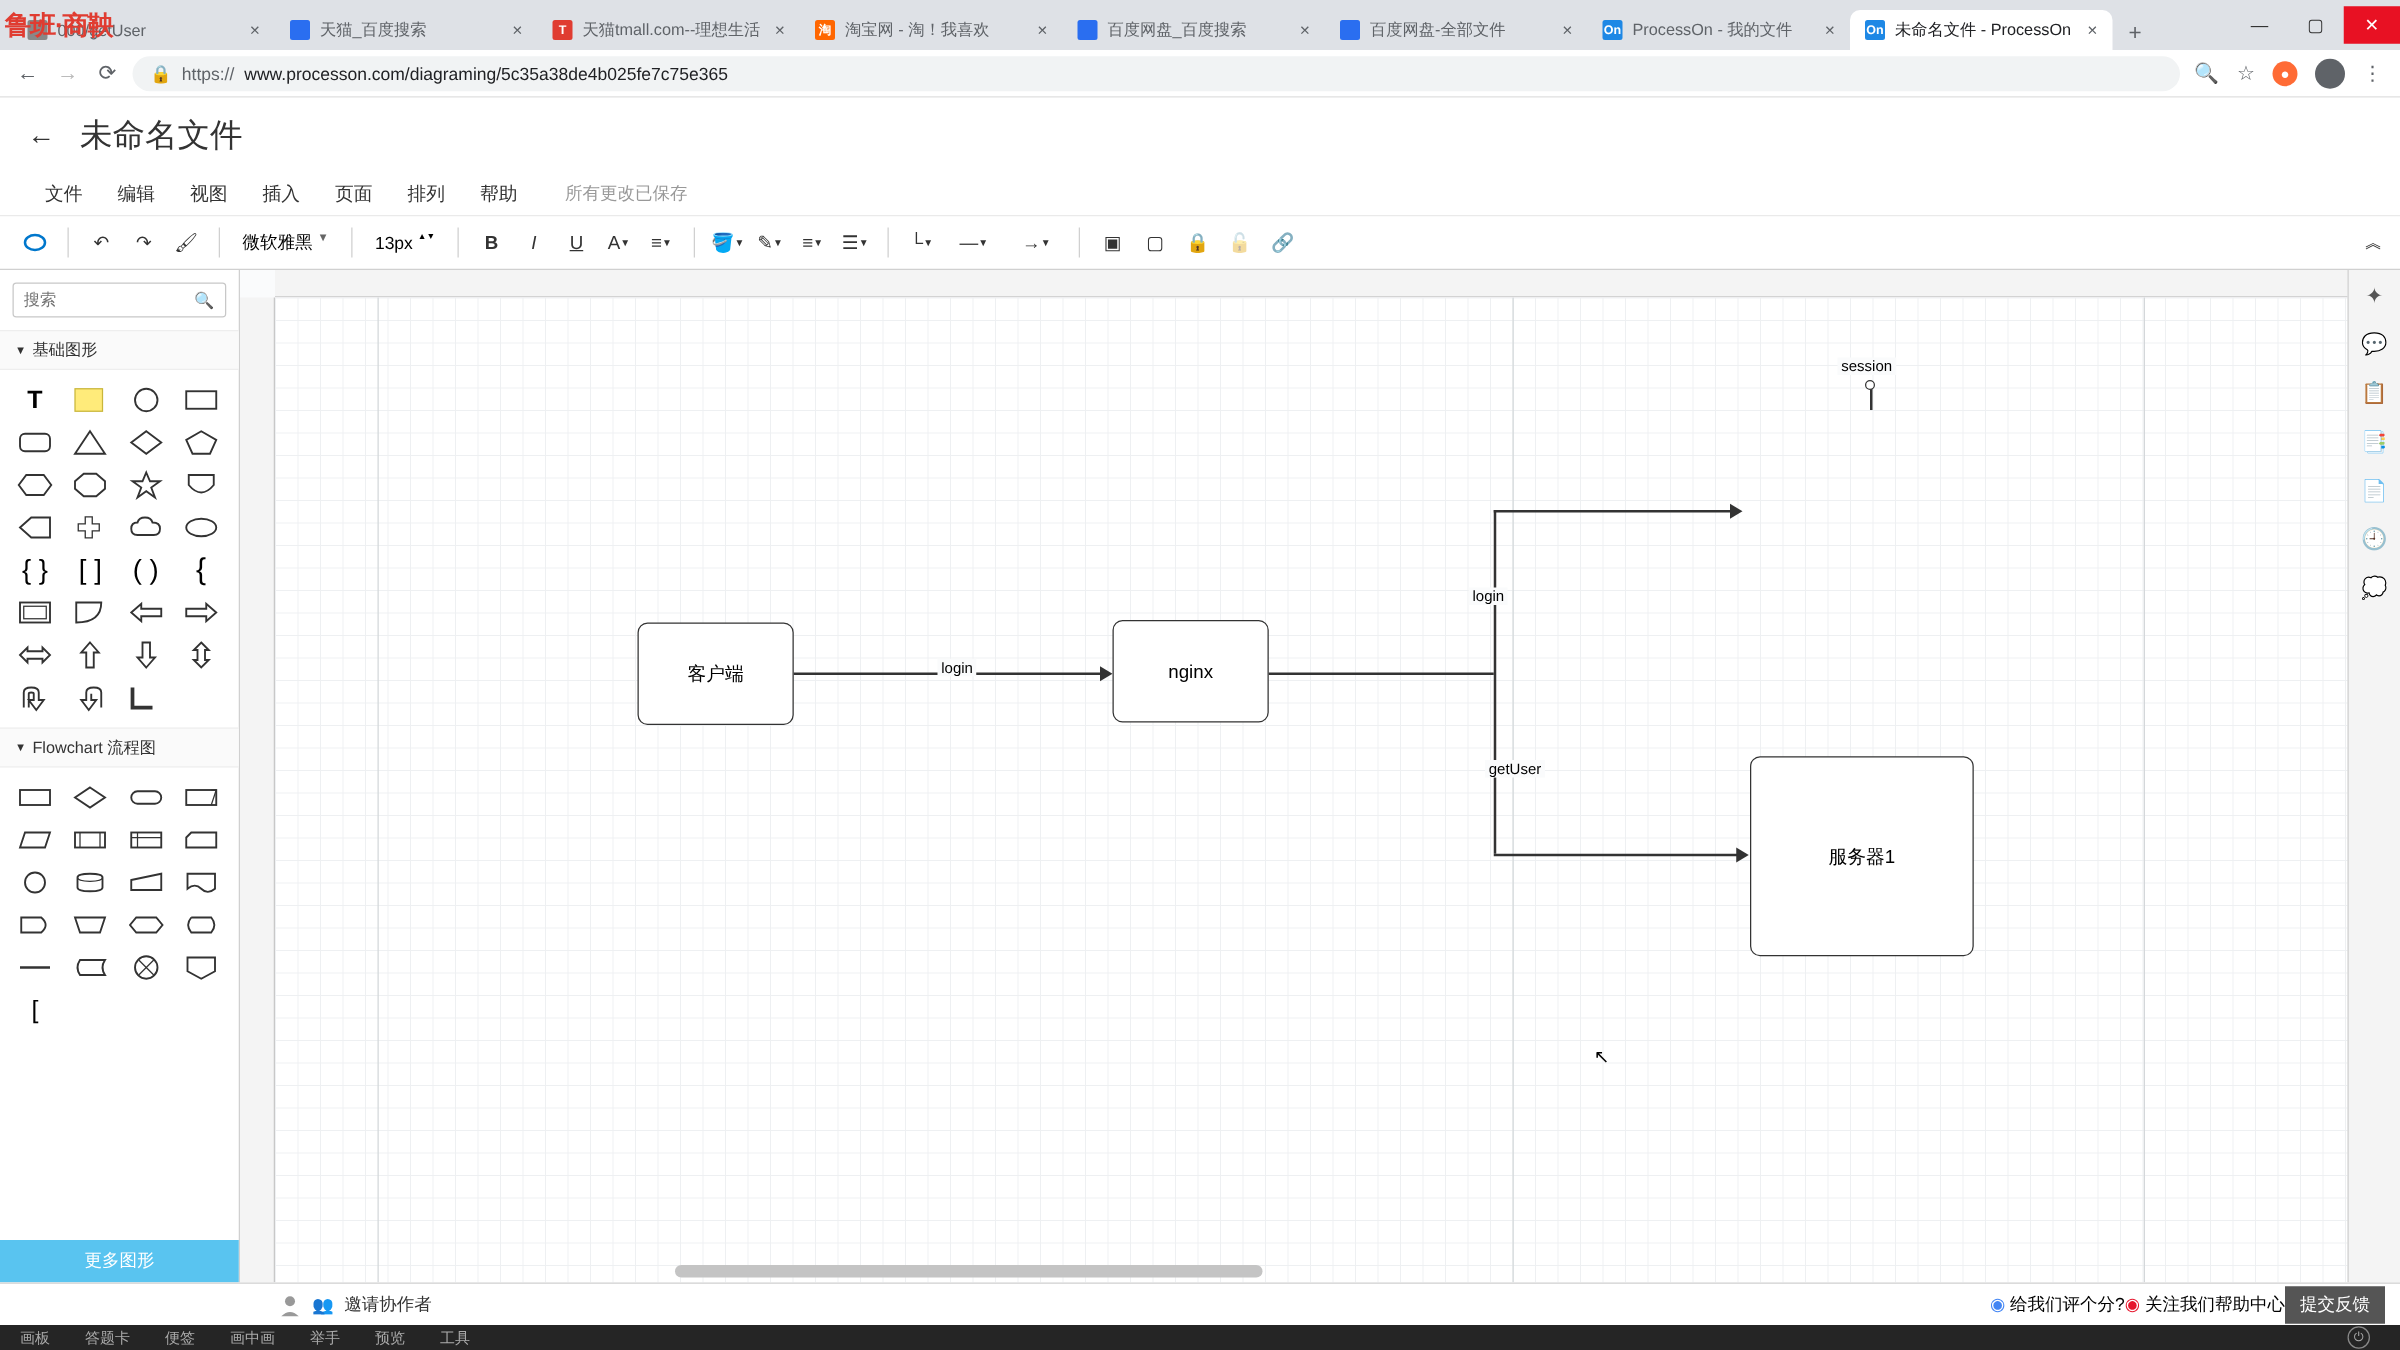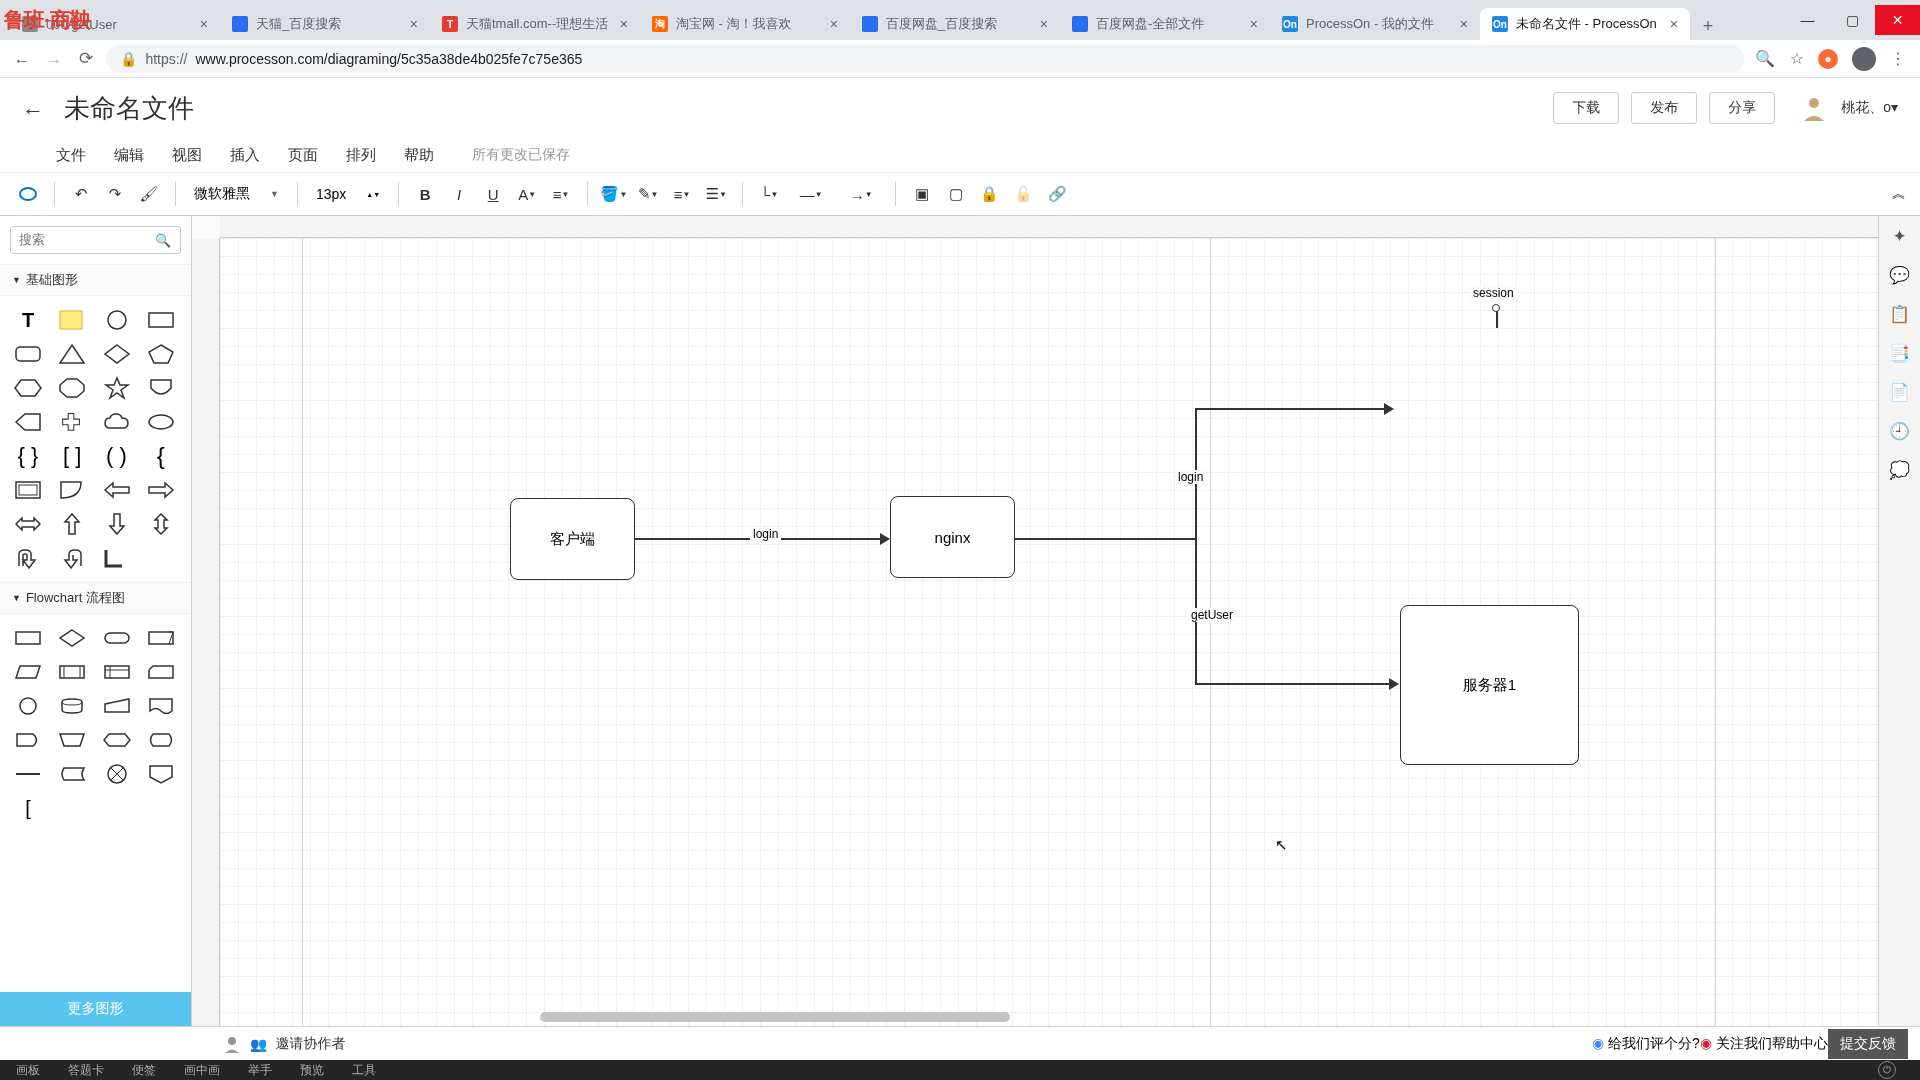--- a/index.html
+++ b/index.html
@@ -22,26 +22,26 @@
 .addr-right{display:flex;gap:14px;align-items:center;color:#5f6368;font-size:16px;padding:0 4px}
 .addr-right .orange{width:20px;height:20px;border-radius:50%;background:#ff6b35;color:#fff;display:flex;align-items:center;justify-content:center;font-size:12px}
 .addr-right .avatar{width:24px;height:24px;border-radius:50%;background:#5f6368}
 .app-header{height:60px;display:flex;align-items:center;padding:0 22px;gap:20px}
 .back-arrow{font-size:22px;color:#333}
 .doc-title{font-size:26px;color:#333}
 .header-right{margin-left:auto;display:flex;gap:12px;align-items:center}
 .hbtn{height:32px;padding:0 18px;border:1px solid #ccc;border-radius:3px;display:flex;align-items:center;font-size:14px;color:#333;background:#fff}
 .user-avatar{width:30px;height:30px;margin-left:12px}
 .user-name{font-size:14px;color:#333}
-.menubar{height:34px;display:flex;align-items:center;padding:0 56px;gap:28px;font-size:15px;color:#333}
+.menubar{height:34px;display:flex;align-items:center;padding:0 36px;gap:28px;font-size:15px;color:#333}
 .menubar .saved{color:#999;margin-left:10px;font-size:14px}
 .toolbar{height:44px;background:#fff;border-top:1px solid #eaeaea;border-bottom:1px solid #d0d0d0;display:flex;align-items:center;padding:0 14px;gap:6px}
 .tbtn{height:28px;min-width:28px;display:flex;align-items:center;justify-content:center;font-size:15px;color:#333}
 .tdiv{width:1px;height:24px;background:#d0d0d0;margin:0 6px}
-.tsel{display:flex;align-items:center;gap:20px;font-size:14px;padding:0 6px}
+.tsel{display:flex;align-items:flex-start;gap:4px;font-size:14px;padding:0 6px}
 .tsel .arrow{font-size:9px;color:#666}
 .collapse{margin-left:auto;font-size:14px;color:#333}
 .workspace{position:absolute;top:216px;bottom:54px;left:0;right:0;display:flex}
 .sidebar{width:192px;background:#fff;border-right:1px solid #d0d0d0;display:flex;flex-direction:column}
 .search-wrap{padding:10px}
 .search-box{width:100%;height:28px;border:1px solid #c8c8c8;border-radius:3px;display:flex;align-items:center;padding:0 8px;font-size:13px;color:#737373;justify-content:space-between}
 .cat-header{padding:6px 12px;font-size:13px;color:#333;display:flex;align-items:center;gap:5px;border-top:1px solid #eee;border-bottom:1px solid #eee;background:#fafafa}
 .cat-header::before{content:"▼";font-size:9px}
 .shape-grid{display:grid;grid-template-columns:repeat(4,1fr);gap:6px;padding:10px}
 .shp{width:36px;height:28px;display:flex;align-items:center;justify-content:center}
@@ -136,30 +136,20 @@
     <span>☆</span>
     <span class="orange">●</span>
     <span class="avatar"></span>
     <span>⋮</span>
   </div>
 </div>
 
 <div class="app-header">
   <span class="back-arrow">←</span>
   <span class="doc-title">未命名文件</span>
-  <div class="header-right">
-    <div class="hbtn">下载</div>
-    <div class="hbtn">发布</div>
-    <div class="hbtn">分享</div>
-    <svg class="user-avatar" viewBox="0 0 30 30">
-        <circle cx="15" cy="10" r="5" fill="#c8a878"></circle>
-        <path d="M5 28 Q15 18 25 28" fill="#c8a878"></path>
-      </svg>
-    <span class="user-name">桃花、o▾</span>
-  </div>
 </div>
 
 <div class="menubar">
   <span>文件</span>
   <span>编辑</span>
   <span>视图</span>
   <span>插入</span>
   <span>页面</span>
   <span>排列</span>
   <span>帮助</span>

